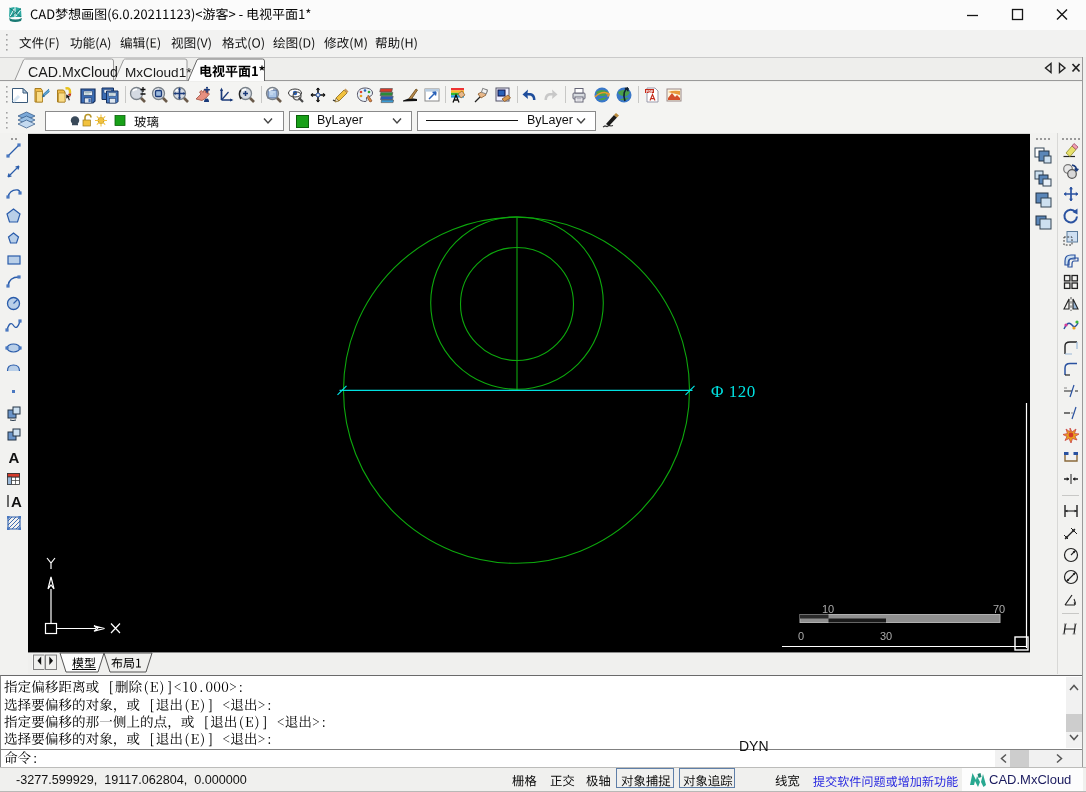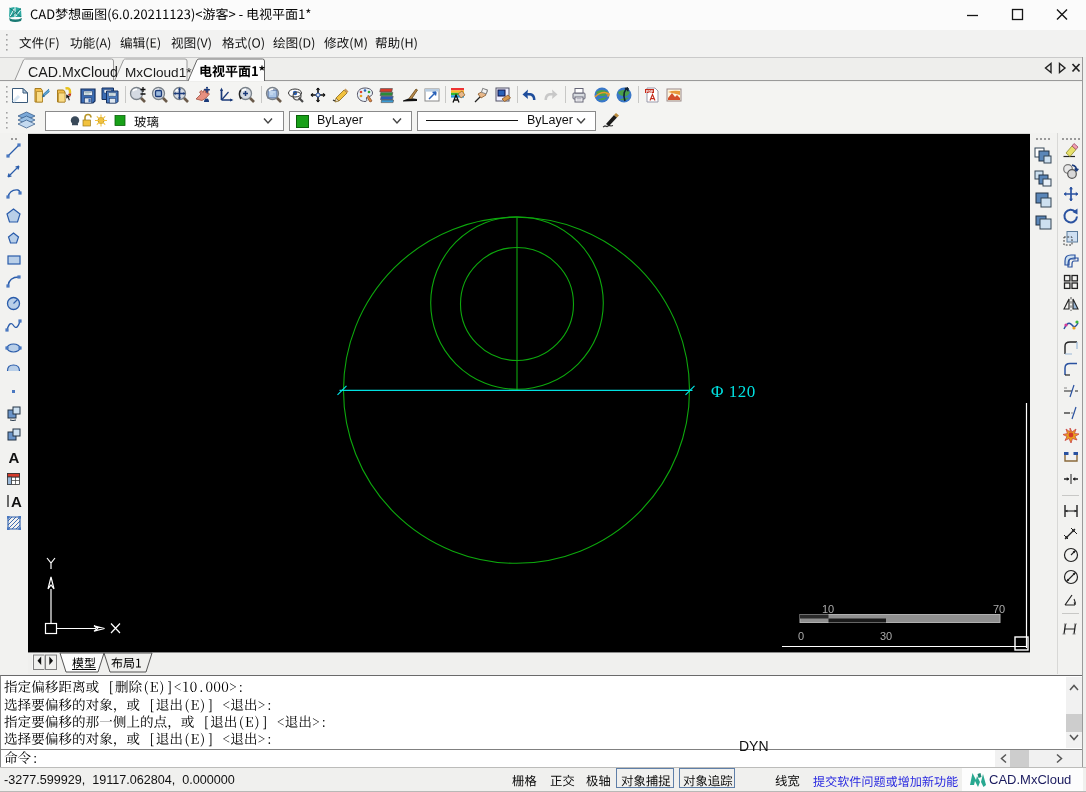--- a/index.html
+++ b/index.html
@@ -585,21 +585,21 @@
     <rect x="0" y="37" width="16" height="18" fill="#cdcdcd"></rect>
     <path d="M4 58 L8 62.5 L12 58" fill="none" stroke="#555" stroke-width="1.5"></path>
   </svg>
 <div class="abs" style="left:995px;top:749.5px;width:88px;height:17px;background:#f1f1f1"></div>
 <svg class="abs" style="left:995px;top:749.5px" width="88" height="17" viewBox="0 0 88 17">
     <path d="M11 4.5 L6.5 8.5 L11 12.5" fill="none" stroke="#555" stroke-width="1.5"></path>
     <rect x="15" y="0" width="19" height="17" fill="#cdcdcd"></rect>
     <path d="M62 4.5 L66.5 8.5 L62 12.5" fill="none" stroke="#555" stroke-width="1.5"></path>
   </svg>
 <div class="abs" style="left:0;top:767px;width:1086px;height:25px;background:#f0f0ee;border-top:1px solid #bcbcba;box-sizing:border-box"></div>
-<div class="abs" style="left:4px;top:773px;font-size:12.6px;color:#111;white-space:pre">-3277.599929,  19117.062804,  0.000000</div>
+<div class="abs" style="left:16px;top:773px;font-size:12.6px;color:#111;white-space:pre">-3277.599929,  19117.062804,  0.000000</div>
 <svg class="abs" style="left:511.5px;top:771.1px" width="26" height="19" viewBox="0 0 26 19">
     <path transform="translate(0,14.38) scale(0.012400)" d="M670 -803V-442H606V-803H393V-442H335V-371H392C389 -234 373 -72 296 47C311 53 338 71 349 83C431 -44 451 -224 454 -371H543V-9C543 1 539 4 529 4C520 5 492 5 461 4C470 21 479 50 482 68C529 68 558 67 579 55C600 44 606 24 606 -9V-371H670V-367C670 -235 666 -66 613 51C629 57 658 72 670 82C727 -38 734 -228 734 -367V-371H832V3C832 13 829 17 819 17C809 17 780 18 748 17C757 34 767 65 770 82C818 82 848 81 870 70C891 58 898 37 898 3V-371H960V-442H898V-803ZM832 -442H734V-738H832ZM543 -442H455V-738H543ZM163 -840V-628H53V-558H160C136 -421 86 -260 32 -172C44 -156 62 -128 71 -108C105 -165 137 -251 163 -343V79H231V-419C255 -374 281 -321 293 -291L336 -353C321 -379 254 -488 231 -520V-558H324V-628H231V-840ZM1575 -667H1794C1764 -604 1723 -546 1675 -496C1627 -545 1590 -597 1563 -648ZM1202 -840V-626H1052V-555H1193C1162 -417 1095 -260 1028 -175C1041 -158 1060 -129 1067 -109C1117 -175 1165 -284 1202 -397V79H1273V-425C1304 -381 1339 -327 1355 -299L1400 -356C1382 -382 1300 -481 1273 -511V-555H1387L1363 -535C1380 -523 1409 -497 1422 -484C1456 -514 1490 -550 1521 -590C1548 -543 1583 -495 1626 -450C1541 -377 1441 -323 1341 -291C1356 -276 1375 -248 1384 -230C1410 -240 1436 -250 1462 -262V81H1532V37H1811V77H1884V-270L1930 -252C1941 -271 1962 -300 1977 -315C1878 -345 1794 -392 1726 -449C1796 -522 1853 -610 1889 -713L1842 -735L1828 -732H1612C1628 -761 1642 -791 1654 -822L1582 -841C1543 -739 1478 -641 1403 -570V-626H1273V-840ZM1532 -29V-222H1811V-29ZM1511 -287C1570 -318 1625 -356 1676 -401C1725 -358 1782 -319 1847 -287Z" fill="#111"></path>
   </svg>
 <svg class="abs" style="left:549.5px;top:771.1px" width="26" height="19" viewBox="0 0 26 19">
     <path transform="translate(0,14.38) scale(0.012400)" d="M188 -510V-38H52V35H950V-38H565V-353H878V-426H565V-693H917V-767H90V-693H486V-38H265V-510ZM1318 -597C1258 -521 1159 -442 1070 -392C1087 -380 1115 -351 1129 -336C1216 -393 1322 -483 1391 -569ZM1618 -555C1711 -491 1822 -396 1873 -332L1936 -382C1881 -445 1768 -536 1677 -598ZM1352 -422 1285 -401C1325 -303 1379 -220 1448 -152C1343 -72 1208 -20 1047 14C1061 31 1085 64 1093 82C1254 42 1393 -16 1503 -102C1609 -16 1744 42 1910 74C1920 53 1941 22 1958 5C1797 -21 1663 -74 1559 -151C1630 -220 1686 -303 1727 -406L1652 -427C1618 -335 1568 -260 1503 -199C1437 -261 1387 -336 1352 -422ZM1418 -825C1443 -787 1470 -737 1485 -701H1067V-628H1931V-701H1517L1562 -719C1549 -754 1516 -809 1489 -849Z" fill="#111"></path>
   </svg>
 <svg class="abs" style="left:586px;top:771.1px" width="26" height="19" viewBox="0 0 26 19">
     <path transform="translate(0,14.38) scale(0.012400)" d="M196 -840V-647H62V-577H190C158 -440 95 -281 31 -197C45 -179 63 -146 71 -124C117 -191 162 -299 196 -410V79H264V-457C292 -407 324 -345 338 -313L384 -366C366 -396 288 -517 264 -548V-577H375V-647H264V-840ZM387 -775V-706H501C489 -373 450 -119 292 37C309 47 343 70 354 81C455 -27 508 -170 538 -349C574 -261 619 -182 673 -114C618 -55 554 -9 484 24C501 36 526 64 537 81C604 47 666 0 722 -59C778 -2 842 45 916 77C928 58 950 30 967 15C892 -14 826 -59 770 -116C842 -212 898 -334 929 -486L883 -505L869 -502H756C780 -584 807 -689 829 -775ZM572 -706H739C717 -612 688 -506 664 -436H843C817 -332 774 -243 721 -171C647 -262 593 -375 558 -497C564 -563 569 -632 572 -706ZM1531 -277H1663V-44H1531ZM1531 -344V-559H1663V-344ZM1860 -277V-44H1732V-277ZM1860 -344H1732V-559H1860ZM1660 -839V-627H1463V80H1531V24H1860V74H1930V-627H1735V-839ZM1084 -332C1093 -340 1123 -346 1158 -346H1255V-203L1044 -167L1060 -94L1255 -132V75H1322V-146L1427 -167L1423 -233L1322 -215V-346H1418V-414H1322V-569H1255V-414H1151C1180 -484 1209 -567 1233 -654H1417V-724H1251C1259 -758 1267 -792 1273 -825L1200 -840C1195 -802 1187 -762 1179 -724H1052V-654H1162C1141 -572 1119 -504 1109 -479C1092 -435 1078 -403 1061 -398C1069 -380 1081 -346 1084 -332Z" fill="#111"></path>
   </svg>
 <svg class="abs" style="left:620.5px;top:771.1px" width="51" height="19" viewBox="0 0 51 19">

